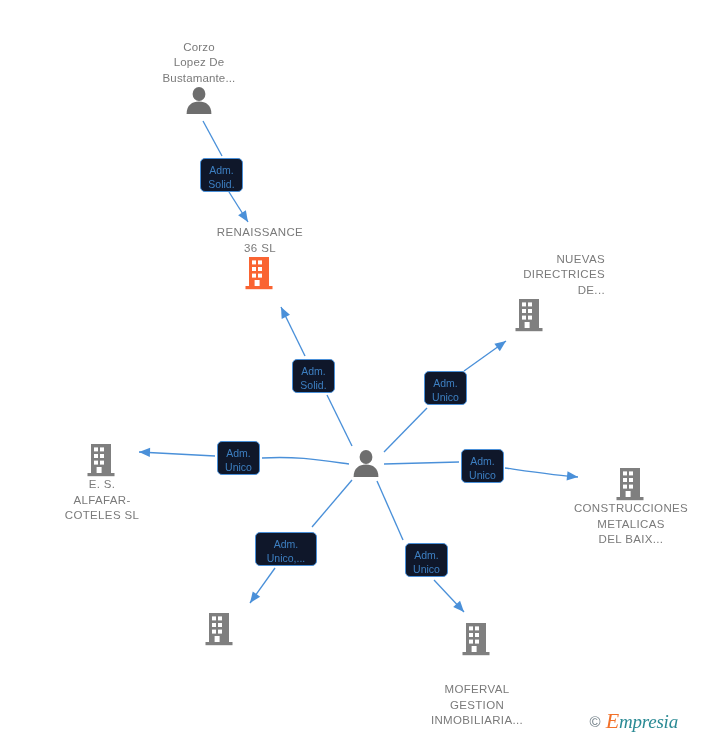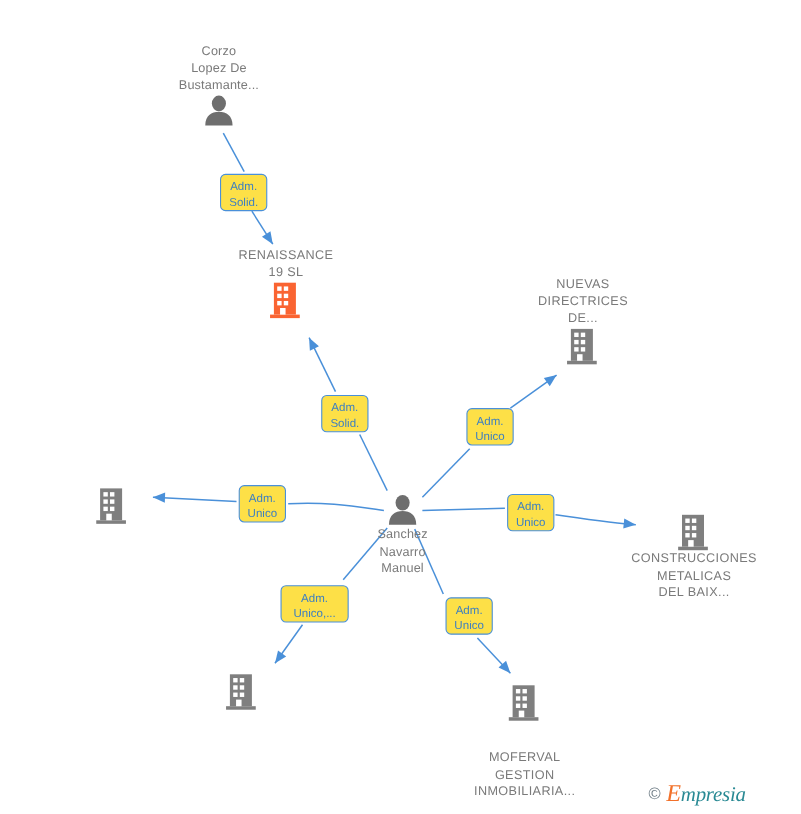--- a/index.html
+++ b/index.html
@@ -50,21 +50,21 @@
     line-height: 0;
   }
   .icon-wrap svg { display: inline-block; }
 
   
   .rel {
     position: absolute;
     box-sizing: border-box;
     border: 1.3px solid #4a90d9;
     border-radius: 5px;
-    background: #fde047;
+    background: #0f172a;
     color: #3d7fc1;
     font-size: 10.5px;
     line-height: 14px;
     text-align: center;
     padding: 4px 5px 17px 5px;
     white-space: pre-line;
     cursor: pointer;
   }
 
   
@@ -129,70 +129,70 @@
         <div class="node-label" style="color: rgb(122, 122, 122);">Corzo
 Lopez De
 Bustamante...</div>
         <span class="icon-wrap"><svg width="30" height="30" viewBox="0 0 30 30">
             <ellipse cx="15" cy="8" rx="6.4" ry="7.1" fill="#6e6e6e"></ellipse>
             <path d="M2.6 28 C2.6 19.2 8.2 15.6 15 15.6 C21.8 15.6 27.4 19.2 27.4 28 Z" fill="#6e6e6e"></path>
           </svg></span>
       </div>
       <div class="node" style="left: 260px; top: 225px;">
         <div class="node-label upper" style="color: rgb(122, 122, 122);">RENAISSANCE
-19  SL</div>
+36  SL</div>
         <span class="icon-wrap"><svg width="30" height="34" viewBox="0 0 30 34">
             <rect x="4" y="1" width="20" height="29" fill="#fa6432"></rect>
             <rect x="0.5" y="30" width="27" height="3.2" fill="#fa6432"></rect>
             <rect x="7" y="4.4" width="4" height="4" fill="#ffffff"></rect>
             <rect x="13" y="4.4" width="4" height="4" fill="#ffffff"></rect>
             <rect x="7" y="11" width="4" height="4" fill="#ffffff"></rect>
             <rect x="13" y="11" width="4" height="4" fill="#ffffff"></rect>
             <rect x="7" y="17.6" width="4" height="4" fill="#ffffff"></rect>
             <rect x="13" y="17.6" width="4" height="4" fill="#ffffff"></rect>
             <rect x="9.6" y="24" width="5" height="6" fill="#ffffff"></rect>
           </svg></span>
       </div>
       <div class="node" style="left: 530px; top: 251.5px;">
-        <div class="node-label upper" style="color: rgb(122, 122, 122);">NUEVAS
+        <div class="node-label upper" style="color: rgb(122, 122, 122); text-align: right;">NUEVAS
 DIRECTRICES
 DE...</div>
         <span class="icon-wrap"><svg width="30" height="34" viewBox="0 0 30 34">
             <rect x="4" y="1" width="20" height="29" fill="#7f7f7f"></rect>
             <rect x="0.5" y="30" width="27" height="3.2" fill="#7f7f7f"></rect>
             <rect x="7" y="4.4" width="4" height="4" fill="#ffffff"></rect>
             <rect x="13" y="4.4" width="4" height="4" fill="#ffffff"></rect>
             <rect x="7" y="11" width="4" height="4" fill="#ffffff"></rect>
             <rect x="13" y="11" width="4" height="4" fill="#ffffff"></rect>
             <rect x="7" y="17.6" width="4" height="4" fill="#ffffff"></rect>
             <rect x="13" y="17.6" width="4" height="4" fill="#ffffff"></rect>
             <rect x="9.6" y="24" width="5" height="6" fill="#ffffff"></rect>
           </svg></span>
       </div>
       <div class="node" style="left: 366px; top: 449px;">
         <span class="icon-wrap"><svg width="30" height="30" viewBox="0 0 30 30">
             <ellipse cx="15" cy="8" rx="6.4" ry="7.1" fill="#6e6e6e"></ellipse>
             <path d="M2.6 28 C2.6 19.2 8.2 15.6 15 15.6 C21.8 15.6 27.4 19.2 27.4 28 Z" fill="#6e6e6e"></path>
           </svg></span>
-        <div class="node-label" style="color: rgb(122, 122, 122);">Sanchez
-Navarro
-Manuel</div>
       </div>
       <div class="node" style="left: 102px; top: 443px;">
         <span class="icon-wrap"><svg width="30" height="34" viewBox="0 0 30 34">
             <rect x="4" y="1" width="20" height="29" fill="#7f7f7f"></rect>
             <rect x="0.5" y="30" width="27" height="3.2" fill="#7f7f7f"></rect>
             <rect x="7" y="4.4" width="4" height="4" fill="#ffffff"></rect>
             <rect x="13" y="4.4" width="4" height="4" fill="#ffffff"></rect>
             <rect x="7" y="11" width="4" height="4" fill="#ffffff"></rect>
             <rect x="13" y="11" width="4" height="4" fill="#ffffff"></rect>
             <rect x="7" y="17.6" width="4" height="4" fill="#ffffff"></rect>
             <rect x="13" y="17.6" width="4" height="4" fill="#ffffff"></rect>
             <rect x="9.6" y="24" width="5" height="6" fill="#ffffff"></rect>
           </svg></span>
+        <div class="node-label upper" style="color: rgb(122, 122, 122);">E.  S.
+ALFAFAR-
+COTELES  SL</div>
       </div>
       <div class="node" style="left: 631px; top: 467px; text-align: center;">
         <span class="icon-wrap"><svg width="30" height="34" viewBox="0 0 30 34">
             <rect x="4" y="1" width="20" height="29" fill="#7f7f7f"></rect>
             <rect x="0.5" y="30" width="27" height="3.2" fill="#7f7f7f"></rect>
             <rect x="7" y="4.4" width="4" height="4" fill="#ffffff"></rect>
             <rect x="13" y="4.4" width="4" height="4" fill="#ffffff"></rect>
             <rect x="7" y="11" width="4" height="4" fill="#ffffff"></rect>
             <rect x="13" y="11" width="4" height="4" fill="#ffffff"></rect>
             <rect x="7" y="17.6" width="4" height="4" fill="#ffffff"></rect>

